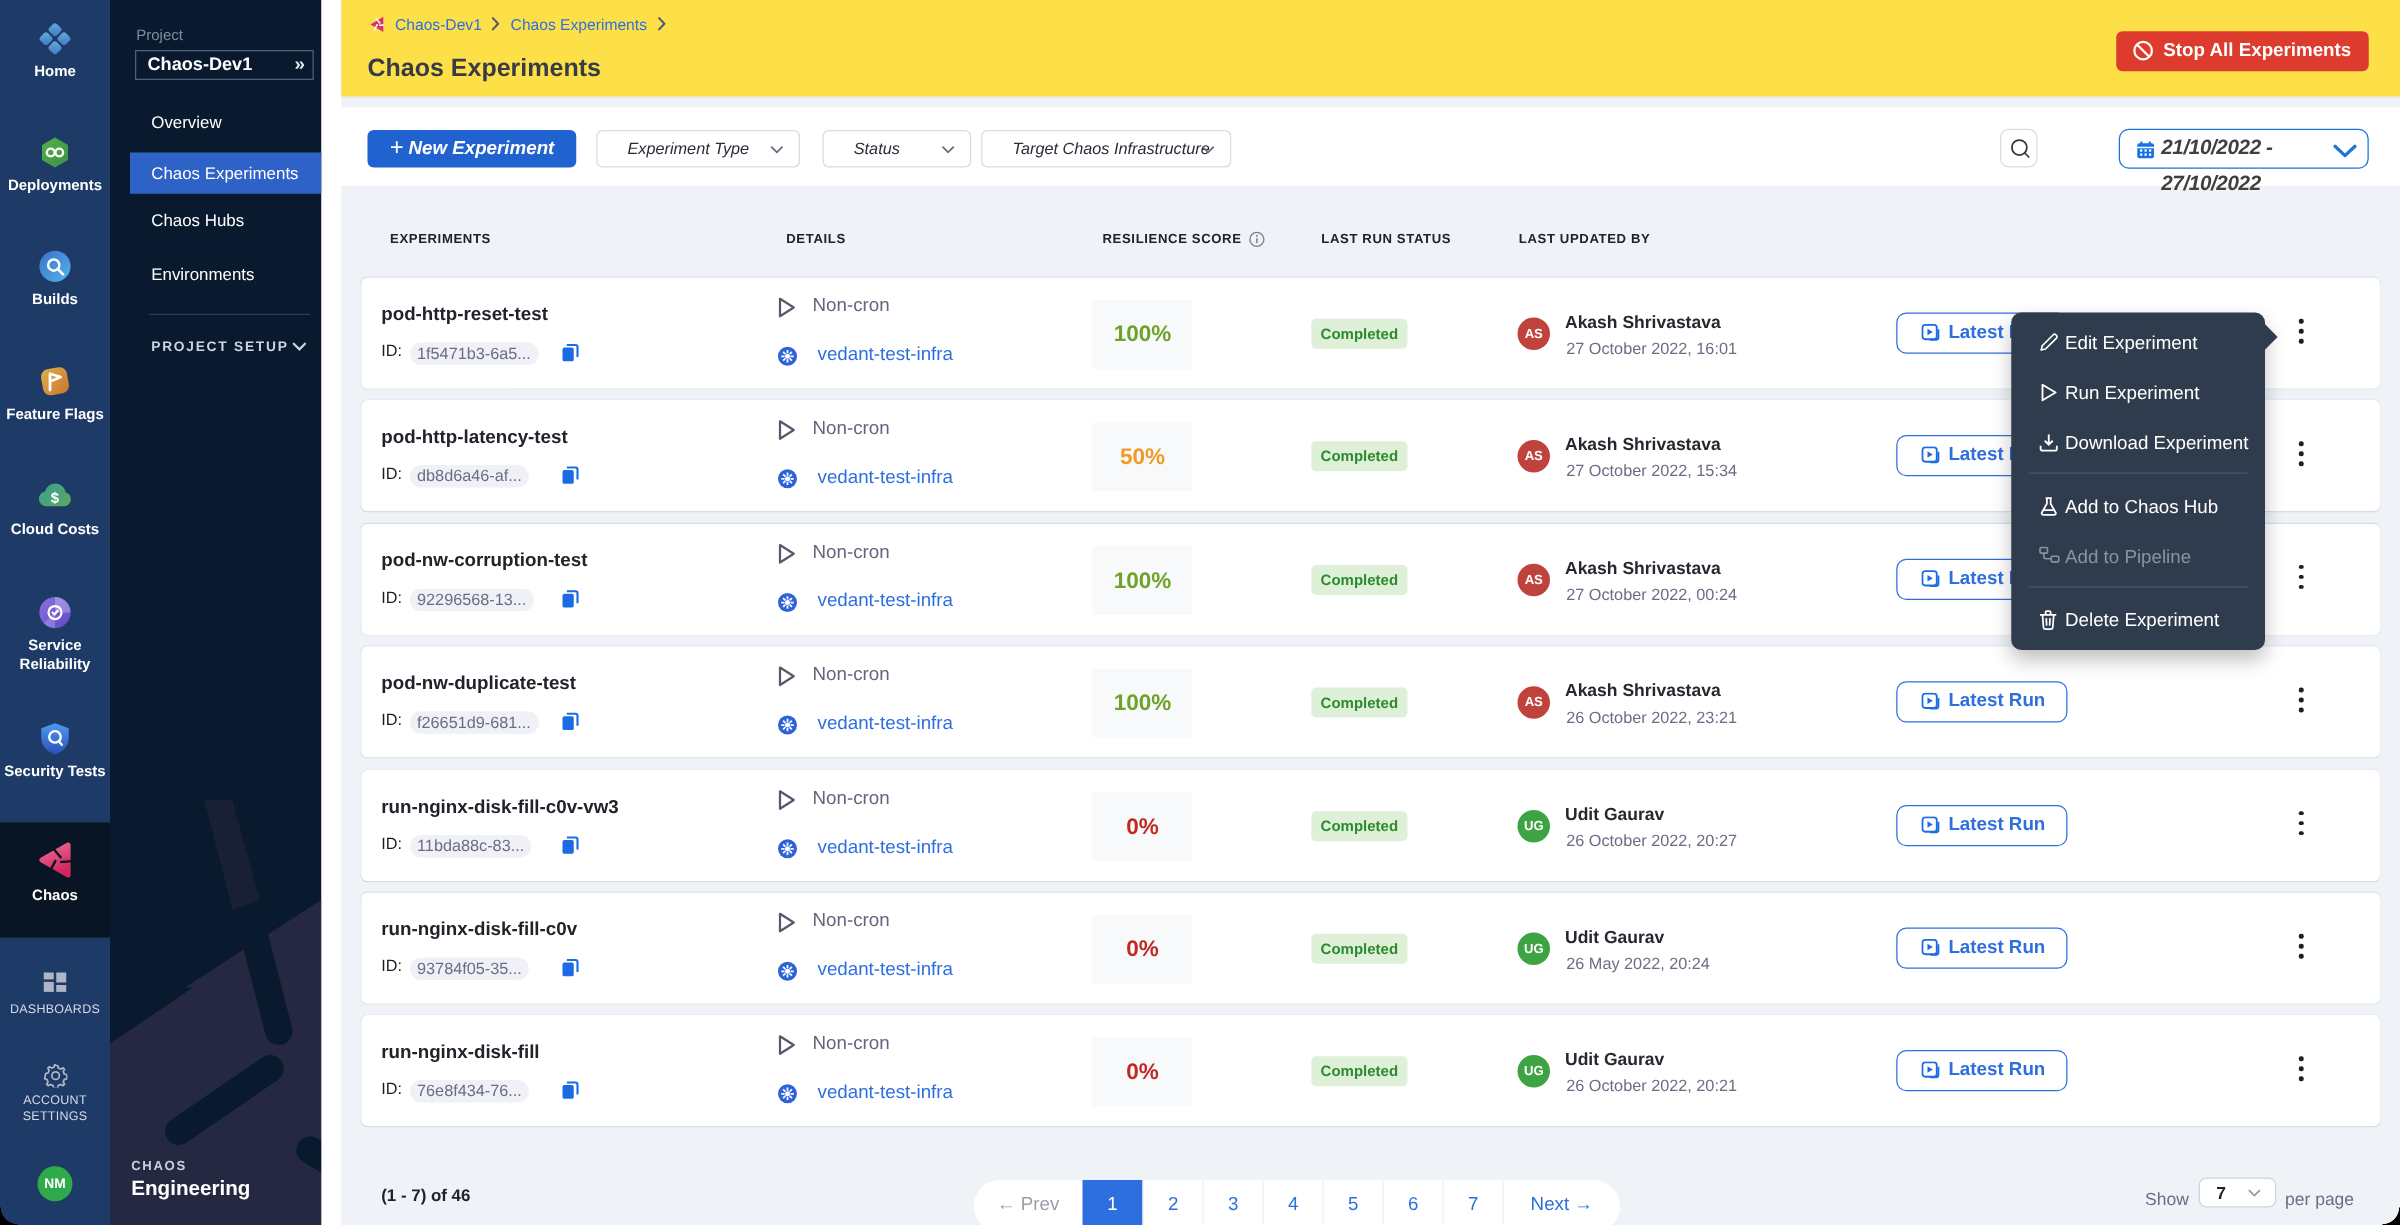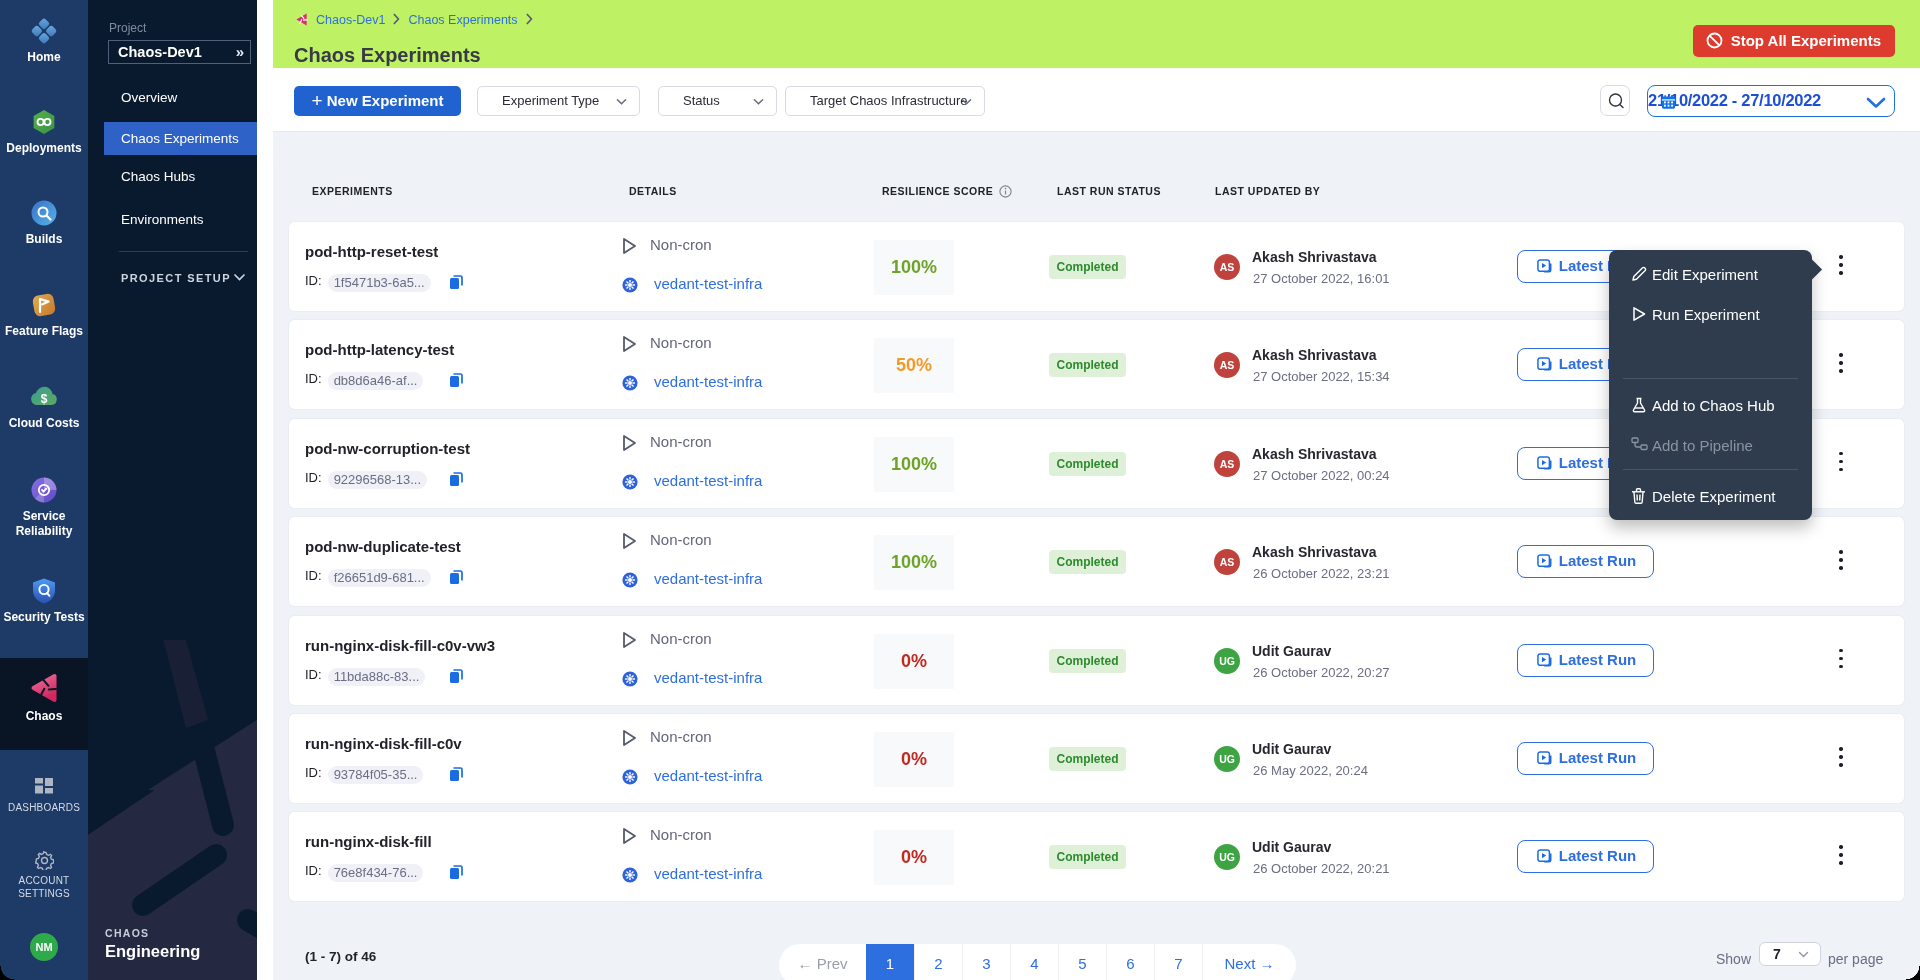--- a/index.html
+++ b/index.html
@@ -19,30 +19,30 @@
 #projsel .dbl { position:absolute; right:8px; top:0px; color:#e5e9f0; font-size:15px; letter-spacing:-2px; }
 .snitem { position:absolute; left:16px; width:169px; height:33px; color:#fff; font-size:13.5px; line-height:33px; padding-left:17px; }
 .snactive { background:#2e62c6; }
 #subnav hr { position:absolute; left:31px; top:251px; width:129px; border:none; border-top:1px solid #2c3c55; }
 #psetup { position:absolute; white-space:nowrap; left:33px; top:272px; font-size:11px; font-weight:bold; letter-spacing:1.4px; color:#cdd4e2; }
 #brand { position:absolute; left:17px; top:927px; }
 #brand .t1 { font-size:10.5px; letter-spacing:1.3px; color:#c9cede; font-weight:bold; }
 #brand .t2 { font-size:16.5px; font-weight:bold; color:#fff; margin-top:3px; }
 
 #main { position:absolute; left:273px; top:0; width:1647px; height:980px; background:#eff3f8; }
-#tophdr { position:absolute; left:0; top:0; width:1647px; height:78px; background:#bef264; border-bottom:1px solid #e8e8ee; }
+#tophdr { position:absolute; left:0; top:0; width:1647px; height:78px; background:#fde047; border-bottom:1px solid #e8e8ee; }
 #crumbs { position:absolute; left:21px; top:12px; font-size:12.5px; color:#2e6fe0; }
 #pgtitle { position:absolute; left:21px; top:44px; font-size:20px; font-weight:bold; color:#383a46; }
 #stopall { position:absolute; right:25px; top:25px; height:32px; background:#dd3b2e; border-radius:5px; color:#fff; font-size:15px; font-weight:bold; line-height:32px; padding:0 14px 0 38px; }
-#toolbar { position:absolute; left:0; top:68px; width:1647px; height:64px; background:#fff; border-bottom:1px solid #e8e8ee; }
+#toolbar { position:absolute; left:0; top:86px; width:1647px; height:64px; background:#fff; border-bottom:1px solid #e8e8ee;font-style:italic; }
 #newexp { position:absolute; left:21px; top:18px; width:167px; height:30px; background:#2062cf; border-radius:5px; color:#fff; font-size:15px; font-weight:bold; text-align:center; line-height:30px; }
 .seldrop { position:absolute; top:18px; height:30px; background:#fff; border:1px solid #d9dae3; border-radius:5px; font-size:13px; color:#2a2b36; line-height:28px; padding-left:24px; }
 .seldrop .chev { position:absolute; right:12px; top:11px; width:11px; }
 #srchbtn { position:absolute; top:17px; left:1327px; width:30px; height:31px; border:1px solid #dadbe2; border-radius:7px; background:#fff; }
-#datepick { position:absolute; top:17px; right:25px; width:248px; height:32px; border:1.5px solid #1b72dc; border-radius:8px; background:#fff; color:#1d4ed8; font-size:16.5px; font-weight:bold; line-height:29px; letter-spacing:-0.3px; }
+#datepick { position:absolute; top:17px; right:25px; width:200px; height:32px; border:1.5px solid #1b72dc; border-radius:8px; background:#fff; color:#404040; font-size:16.5px; font-weight:bold; line-height:29px; padding-left:33px; letter-spacing:-0.3px; }
 
 #thead { position:absolute; top:185px; font-size:10.5px; font-weight:bold; letter-spacing:0.5px; color:#22222a; }
 .card { position:absolute; left:289px; width:1615px; height:89px; background:#fff; border-radius:5px; box-shadow:0 0 1px rgba(40,41,61,0.2); }
 .ename { position:absolute; left:16px; top:21px; font-size:15px; font-weight:bold; color:#22222a; }
 .idrow { position:absolute; left:16px; top:51px; font-size:13px; color:#1c1c24; }
 .idpill { display:inline-block; background:#f0f0f7; border-radius:9px; height:18px; line-height:18px; padding:0 6px; color:#6b6d85; font-size:13px; margin-left:6px; vertical-align:-2px; }
 .cpy { position:absolute; left:144px; top:1px; }
 .det1 { position:absolute; left:361px; top:14px; font-size:15px; color:#63667a; }
 .det2 { position:absolute; left:365px; top:53px; font-size:15px; color:#2e6fe0; }
 .scorebox { position:absolute; left:585px; top:18px; width:80px; height:55px; background:#f8f9fb; text-align:center; font-size:18px; font-weight:bold; line-height:55px; }
@@ -613,20 +613,24 @@
 <div class="abs" style="left:1828px;top:951px;font-size:14px;color:#6b6d85;z-index:5;">per page</div>
 
 <div id="menu">
   <div class="beak"></div>
   <div class="mitem" style="top:5px;"><svg width="16" height="16" viewBox="0 0 16 16">
         <path d="M2 14 l0.8-3.4 L11.6 1.8 a1.4 1.4 0 0 1 2 0 l0.6 0.6 a1.4 1.4 0 0 1 0 2 L5.4 13.2 Z" fill="none" stroke="#fff" stroke-width="1.4" stroke-linejoin="round"></path>
       </svg>Edit Experiment</div>
   <div class="mitem" style="top:45px;"><svg width="16" height="16" viewBox="0 0 16 16">
         <path d="M3 1.8 L13.5 8 L3 14.2 Z" fill="none" stroke="#fff" stroke-width="1.5" stroke-linejoin="round"></path>
       </svg>Run Experiment</div>
+  <div class="mitem" style="top:85px;"><svg width="16" height="16" viewBox="0 0 16 16">
+        <path d="M8 1.5 V9.5 M4.8 6.6 L8 9.8 L11.2 6.6" fill="none" stroke="#fff" stroke-width="1.5"></path>
+        <path d="M1.5 10.5 V13 a1.5 1.5 0 0 0 1.5 1.5 h10 a1.5 1.5 0 0 0 1.5-1.5 V10.5" fill="none" stroke="#fff" stroke-width="1.5"></path>
+      </svg>Download Experiment</div>
   <div class="msep" style="top:128px;"></div>
   <div class="mitem" style="top:136px;"><svg width="16" height="16" viewBox="0 0 16 16">
         <path d="M5.5 1.5 h5 M6.5 1.5 V6 L2.5 13 a1.2 1.2 0 0 0 1 1.8 h9 a1.2 1.2 0 0 0 1-1.8 L9.5 6 V1.5" fill="none" stroke="#fff" stroke-width="1.4" stroke-linejoin="round"></path>
         <line x1="4" y1="11" x2="12" y2="11" stroke="#fff" stroke-width="1.4"></line>
       </svg>Add to Chaos Hub</div>
   <div class="mitem mgray" style="top:176px;"><svg width="17" height="14" viewBox="0 0 17 14">
         <g fill="none" stroke="#8b93a1" stroke-width="1.3">
           <rect x="1" y="1" width="6" height="4.5" rx="1"></rect>
           <rect x="10" y="8" width="6" height="4.5" rx="1"></rect>
           <path d="M4 5.5 V8 a2 2 0 0 0 2 2 h4"></path>

